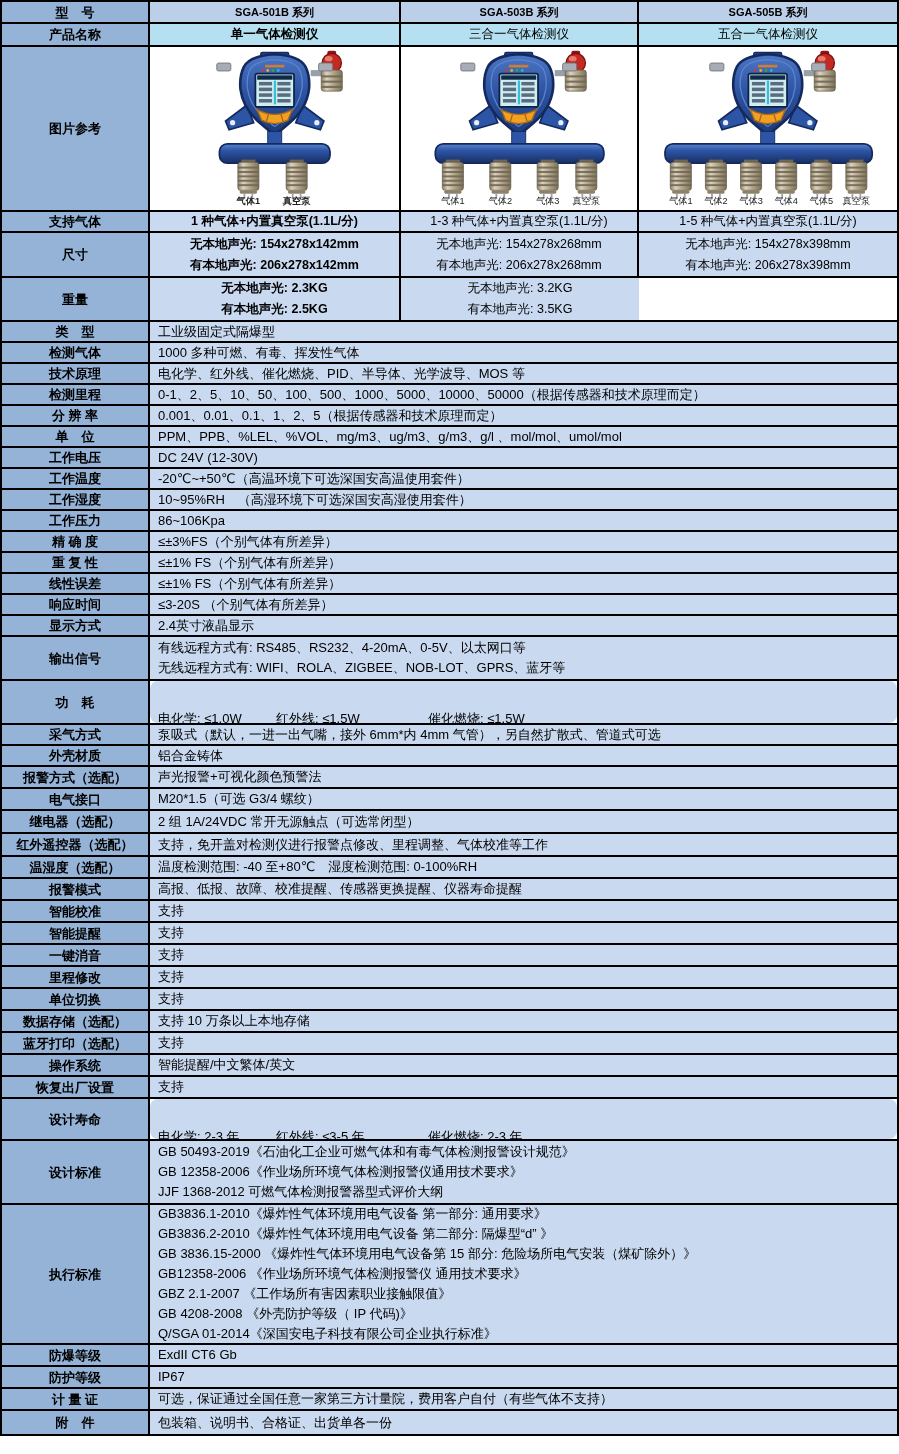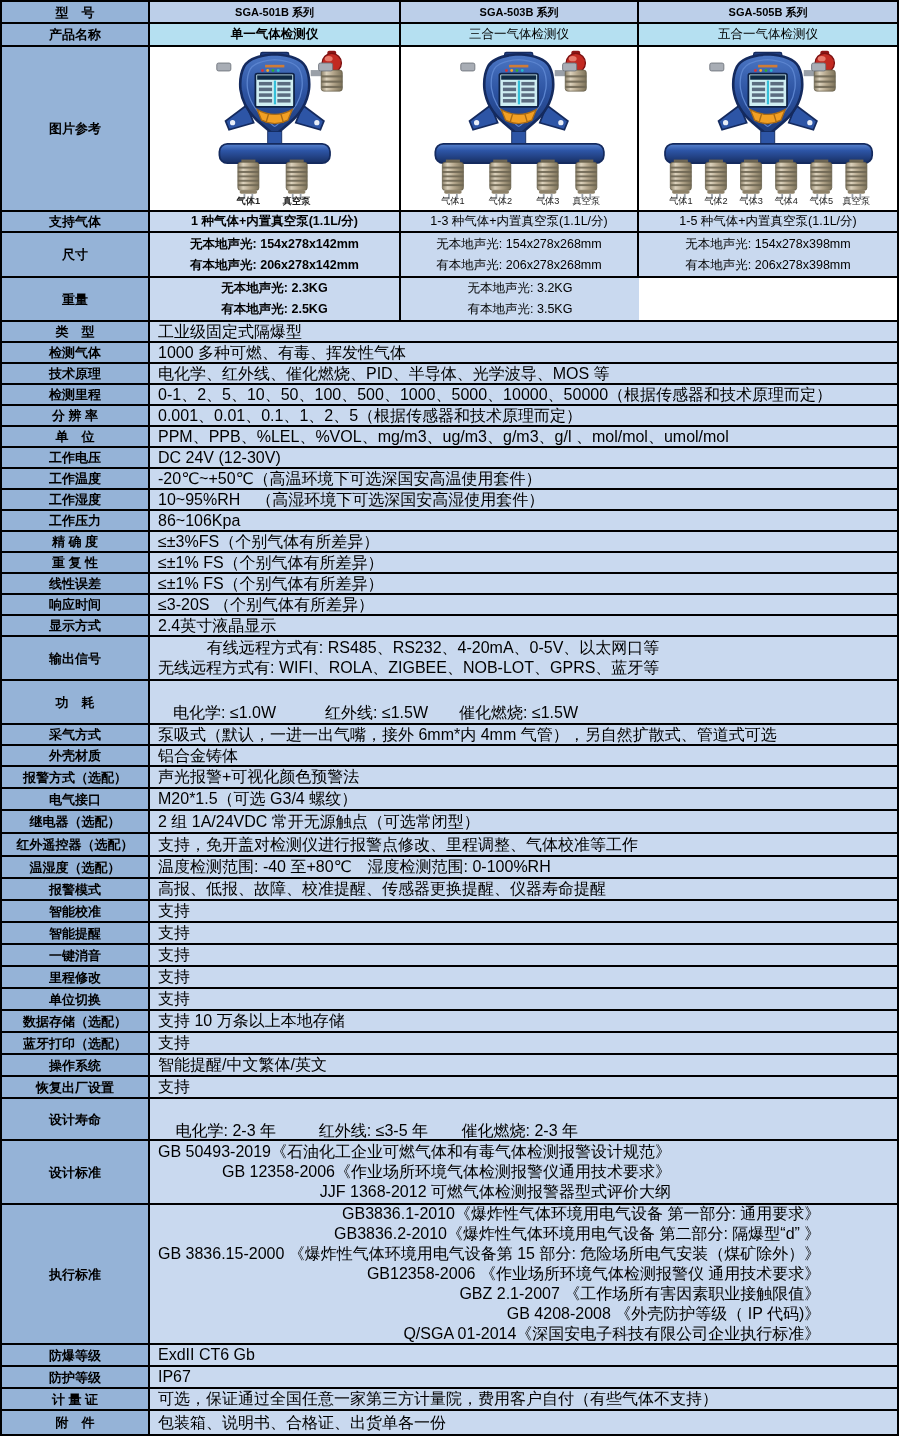--- a/index.html
+++ b/index.html
@@ -5,31 +5,31 @@
   html,body{margin:0;padding:0;background:#fff;color:#000;
     font-family:"Liberation Sans","DejaVu Sans",sans-serif;}
   .tbl{width:899px;border:2px solid #000;box-sizing:border-box;background:#fff;}
   .row{display:flex;border-bottom:2px solid #000;box-sizing:border-box;}
   .row:last-child{border-bottom:none;}
   .cell{box-sizing:border-box;border-right:2px solid #000;display:flex;
         align-items:center;justify-content:center;overflow:hidden;}
   .cell:last-child{border-right:none;}
   .lbl{width:148px;flex:none;background:#95b3d7;font-weight:bold;font-size:13px;
        text-align:center;line-height:17px;padding:0 2px;}
-  .val{flex:1;background:#c9d9ef;font-size:16px;justify-content:flex-start;
-       text-align:right;padding:1px 8px;white-space:pre-line;line-height:20px;}
+  .val{flex:1;background:#c9d9ef;font-size:13px;justify-content:flex-start;
+       text-align:left;padding:1px 8px;white-space:pre-line;line-height:20px;}
   .v3a{width:251px;flex:none;background:#c9d9ef;font-size:12.5px;text-align:center;white-space:pre-line;line-height:21px;font-weight:bold;}
   .v3b{width:238px;flex:none;background:#c9d9ef;font-size:12.5px;text-align:center;white-space:pre-line;line-height:21px;}
   .v3c{flex:1;background:#c9d9ef;font-size:12.5px;text-align:center;white-space:pre-line;line-height:21px;}
   .hd .v3a,.hd .v3b,.hd .v3c{font-weight:bold;background:#bccfe9;font-size:11px;}
   .pn .v3a,.pn .v3b,.pn .v3c{background:#b5e0f1;}
   .imgrow .v3a,.imgrow .v3b,.imgrow .v3c{background:#fff;align-items:flex-start;padding-top:2px;}
   .hh{height:22px}.hp{height:23px}.him{height:165px}.hg{height:21px}.hs{height:45px}.hw{height:44px}
   .h1{height:21px}.h1b{height:22px}.h1c{height:23px}.h2{height:44px}.h2b{height:42px}.h3{height:64px}.h7{height:140px}
-  .cols{display:block;padding:2px 8px;}
+  .cols{display:block;padding:8px 8px;border-radius:8px;}
   .pline{display:flex;height:19px;line-height:19px;}
   .pc1{width:118px;flex:none}.pc2{width:152px;flex:none}.pc3{width:150px;flex:none}
   .device{display:block;height:158px;margin:0 auto;}
   .device text{font-size:10.5px;fill:#222;text-anchor:middle;
     font-family:"Liberation Sans","DejaVu Sans",sans-serif;}
 </style>
 </head>
 <body>
 
 <svg width="0" height="0" style="position:absolute" aria-hidden="true">

